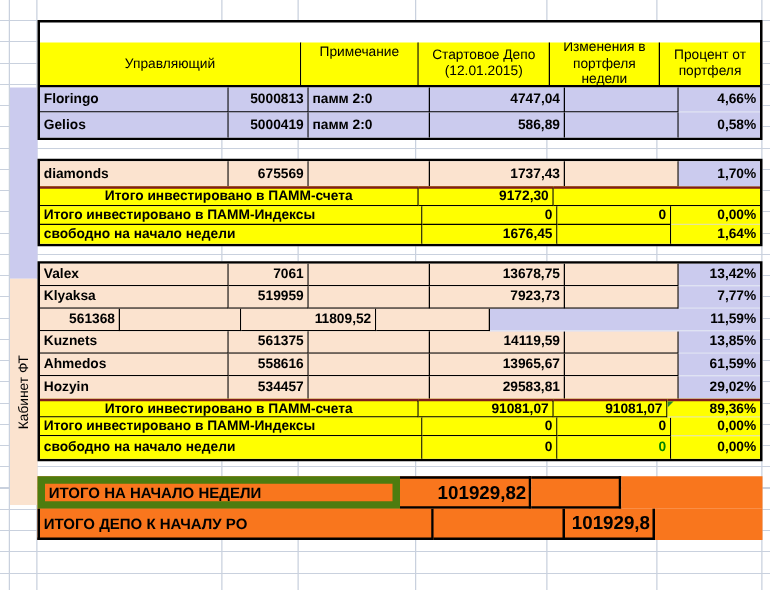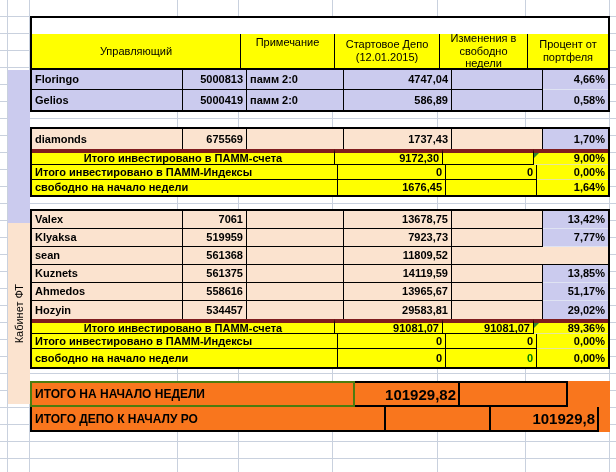--- a/index.html
+++ b/index.html
@@ -17,21 +17,21 @@
              display:flex;align-items:center;justify-content:center;}
   .vtext{writing-mode:vertical-rl;transform:rotate(180deg);font-size:11px;white-space:nowrap;}
   
   .main{position:absolute;left:30px;top:16px;width:580px;z-index:2;}
   .tbl{border:2px solid #000;background:#fff;}
   .r{display:flex;}
   .c{display:flex;align-items:center;overflow:hidden;flex:0 0 auto;
      border-right:1px solid #000;border-bottom:1px solid #000;font-weight:bold;line-height:1.15;}
   .r .c:last-child{border-right:none;flex:1 1 auto;}
   .last .c{border-bottom:none;}
-  .sep .c{border-top:4px solid #7f1d1d;}
+  .sep .c{border-top:2px solid #7f1d1d;}
   .hdr{height:50px;border-bottom:2px solid #000;}
   .hdr .c{font-weight:normal;border-bottom:none;justify-content:center;text-align:center;margin-top:16px;}
   .hdr .c.top{align-items:flex-start;padding-top:2px;}
   .h20{height:20px}.h18{height:18px}.h16{height:16px}.h15{height:15px}
   .w-mgr{width:208px}.w-name{width:147px}.w-acct{width:60px}.w-note{width:93px}
   .w-dep{width:104px}.w-chg{width:87px}.w-sum{width:302px}
   .num{justify-content:flex-end;padding-right:3px;}
   .txt{padding-left:3px;text-align:right;}
   .ctr{justify-content:center;text-align:center;}
   .bg-yel{background:var(--yellow,#ffff00);}
@@ -42,25 +42,25 @@
   .pct.fainty{border-bottom-color:#e6e69c;}
   .tri{position:absolute;top:0;left:0;width:0;height:0;
        border-top:5px solid var(--green_indicator,#2d862d);border-right:5px solid transparent;}
   .grn{color:var(--green_text,#008000);}
   .gap15{height:15px}.gap12{height:12px}
   
   .orow{display:flex;}
   .oc{display:flex;align-items:center;overflow:hidden;font-weight:bold;
       background:var(--orange,#f9761d);box-sizing:border-box;}
   .o1{height:26px}.o2{height:25px}
-  .o1 .olbl{width:325px;border:2px solid #4d7c0f;}
-  .o2 .olbl{width:356px;border:2px solid #000;border-top:none;}
+  .o1 .olbl{width:290px;border:6px solid #4d7c0f;}
+  .o2 .olbl{width:317px;border:2px solid #000;border-top:none;}
   .o1 .odep,.o1 .ochg{border:2px solid #000;border-left:none;}
   .o2 .odep,.o2 .ochg{border:2px solid #000;border-left:none;border-top:none;}
-  .odep{width:105px}.ochg{width:108px}
+  .odep{width:105px}.ochg{width:72px}
   .orest{flex:1 1 auto;background:var(--orange,#f9761d);}
   .olbl{padding-left:3px;font-size:12px;}
   .oval{justify-content:flex-end;padding-right:2px;font-size:15px;}
 </style>
 </head>
 <body>
 
 <div class="sheet">
   <div class="grid"></div>
   <div class="vg" style="left:7px"></div>
@@ -77,21 +77,21 @@
     <span class="vtext">Кабинет ФТ</span>
   </div>
 
   <div class="main">
 
     <div class="tbl">
       <div class="r hdr">
         <div class="c ctr w-mgr bg-yel">Управляющий</div>
         <div class="c ctr top w-note bg-yel">Примечание</div>
         <div class="c ctr w-dep bg-yel">Стартовое Депо (12.01.2015)</div>
-        <div class="c ctr w-chg bg-yel">Изменения в свободно недели</div>
+        <div class="c ctr w-chg bg-yel">Изменения в портфеля недели</div>
         <div class="c ctr bg-yel">Процент от портфеля</div>
       </div>
       <div class="r h20">
         <div class="c txt w-name bg-lav">Floringo</div>
         <div class="c num w-acct bg-lav">5000813</div>
         <div class="c txt w-note bg-lav">памм 2:0</div>
         <div class="c num w-dep bg-lav">4747,04</div>
         <div class="c num w-chg bg-lav"></div>
         <div class="c num bg-lav pct faint">4,66%</div>
       </div>
@@ -113,21 +113,20 @@
         <div class="c num w-acct bg-pch">675569</div>
         <div class="c txt w-note bg-pch"></div>
         <div class="c num w-dep bg-pch">1737,43</div>
         <div class="c num w-chg bg-pch"></div>
         <div class="c num bg-lav pct">1,70%</div>
       </div>
       <div class="r h16 sep">
         <div class="c ctr w-sum bg-yel">Итого инвестировано в ПАММ-счета</div>
         <div class="c num w-dep bg-yel">9172,30</div>
         <div class="c num w-chg bg-yel"></div>
-        <div class="c num bg-yel pct fainty"><i class="tri"></i>9,00%</div>
       </div>
       <div class="r h15">
         <div class="c txt w-sum bg-yel">Итого инвестировано в ПАММ-Индексы</div>
         <div class="c num w-dep bg-yel">0</div>
         <div class="c num w-chg bg-yel">0</div>
         <div class="c num bg-yel pct fainty">0,00%</div>
       </div>
       <div class="r h15 last">
         <div class="c txt w-sum bg-yel">свободно на начало недели</div>
         <div class="c num w-dep bg-yel">1676,45</div>
@@ -149,41 +148,41 @@
       </div>
       <div class="r h18">
         <div class="c txt w-name bg-pch">Klyaksa</div>
         <div class="c num w-acct bg-pch">519959</div>
         <div class="c txt w-note bg-pch"></div>
         <div class="c num w-dep bg-pch">7923,73</div>
         <div class="c num w-chg bg-pch"></div>
         <div class="c num bg-lav pct faint">7,77%</div>
       </div>
       <div class="r h18">
-        <div class="c txt w-name bg-pch">sean</div>
         <div class="c num w-acct bg-pch">561368</div>
         <div class="c txt w-note bg-pch"></div>
         <div class="c num w-dep bg-pch">11809,52</div>
         <div class="c num w-chg bg-pch"></div>
+        <div class="c num bg-lav pct faint">11,59%</div>
       </div>
       <div class="r h18">
         <div class="c txt w-name bg-pch">Kuznets</div>
         <div class="c num w-acct bg-pch">561375</div>
         <div class="c txt w-note bg-pch"></div>
         <div class="c num w-dep bg-pch">14119,59</div>
         <div class="c num w-chg bg-pch"></div>
         <div class="c num bg-lav pct faint">13,85%</div>
       </div>
       <div class="r h18">
         <div class="c txt w-name bg-pch">Ahmedos</div>
         <div class="c num w-acct bg-pch">558616</div>
         <div class="c txt w-note bg-pch"></div>
         <div class="c num w-dep bg-pch">13965,67</div>
         <div class="c num w-chg bg-pch"></div>
-        <div class="c num bg-lav pct faint">51,17%</div>
+        <div class="c num bg-lav pct faint">61,59%</div>
       </div>
       <div class="r h18 last">
         <div class="c txt w-name bg-pch">Hozyin</div>
         <div class="c num w-acct bg-pch">534457</div>
         <div class="c txt w-note bg-pch"></div>
         <div class="c num w-dep bg-pch">29583,81</div>
         <div class="c num w-chg bg-pch"></div>
         <div class="c num bg-lav pct">29,02%</div>
       </div>
       <div class="r h15 sep">

